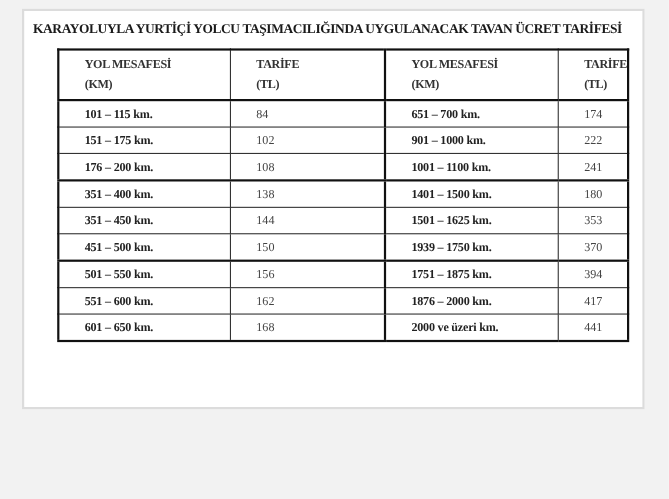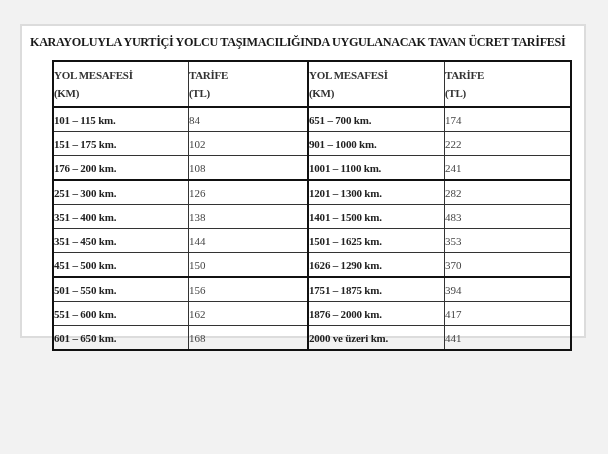--- a/index.html
+++ b/index.html
@@ -7,46 +7,45 @@
       width: 608px; height: 454px;
       background: #f2f2f2;
       font-family: "Liberation Serif", "DejaVu Serif", serif;
       color: #222;
       position: relative;
       overflow: hidden;
     }
     .frame {
       position: absolute;
       left: 20px; top: 8px;
-      width: 566px; height: 314px;
+      width: 566px; height: 364px;
       background: #ffffff;
       border: 2px solid #dcdcdc;
       box-sizing: border-box;
-      margin-top: 16px;
     }
     .title {
       position: absolute;
       left: 8px; top: 9px;
       font-size: 12.2px;
       font-weight: bold;
       letter-spacing: -0.35px;
       white-space: nowrap;
       color: #1a1a1a;
     }
     table {
       position: absolute;
       left: 30px; top: 34px;
       width: 520px;
       border-collapse: collapse;
       border: 2px solid #111;
     }
     td, th {
       border: 1px solid #333;
       text-align: left;
-      padding: 0 0 0 0;
+      padding: 0 0 0 23px;
       height: 23px;
       font-size: 11px;
       vertical-align: middle;
     }
     th {
       height: 44px;
       font-weight: bold;
       line-height: 18px;
       color: #333;
       letter-spacing: -0.3px;
@@ -99,41 +98,35 @@
       <td class="km sep">901 – 1000 km.</td>
       <td class="tl">222</td>
     </tr>
     <tr class="thick">
       <td class="km">176 – 200 km.</td>
       <td class="tl">108</td>
       <td class="km sep">1001 – 1100 km.</td>
       <td class="tl">241</td>
     </tr>
     <tr>
-      <td class="km">251 – 300 km.</td>
-      <td class="tl">126</td>
-      <td class="km sep">1201 – 1300 km.</td>
-      <td class="tl">282</td>
-    </tr>
-    <tr>
       <td class="km">351 – 400 km.</td>
       <td class="tl">138</td>
       <td class="km sep">1401 – 1500 km.</td>
-      <td class="tl">483</td>
+      <td class="tl">180</td>
     </tr>
     <tr>
       <td class="km">351 – 450 km.</td>
       <td class="tl">144</td>
       <td class="km sep">1501 – 1625 km.</td>
       <td class="tl">353</td>
     </tr>
     <tr class="thick">
       <td class="km">451 – 500 km.</td>
       <td class="tl">150</td>
-      <td class="km sep">1626 – 1290 km.</td>
+      <td class="km sep">1939 – 1750 km.</td>
       <td class="tl">370</td>
     </tr>
     <tr>
       <td class="km">501 – 550 km.</td>
       <td class="tl">156</td>
       <td class="km sep">1751 – 1875 km.</td>
       <td class="tl">394</td>
     </tr>
     <tr>
       <td class="km">551 – 600 km.</td>

